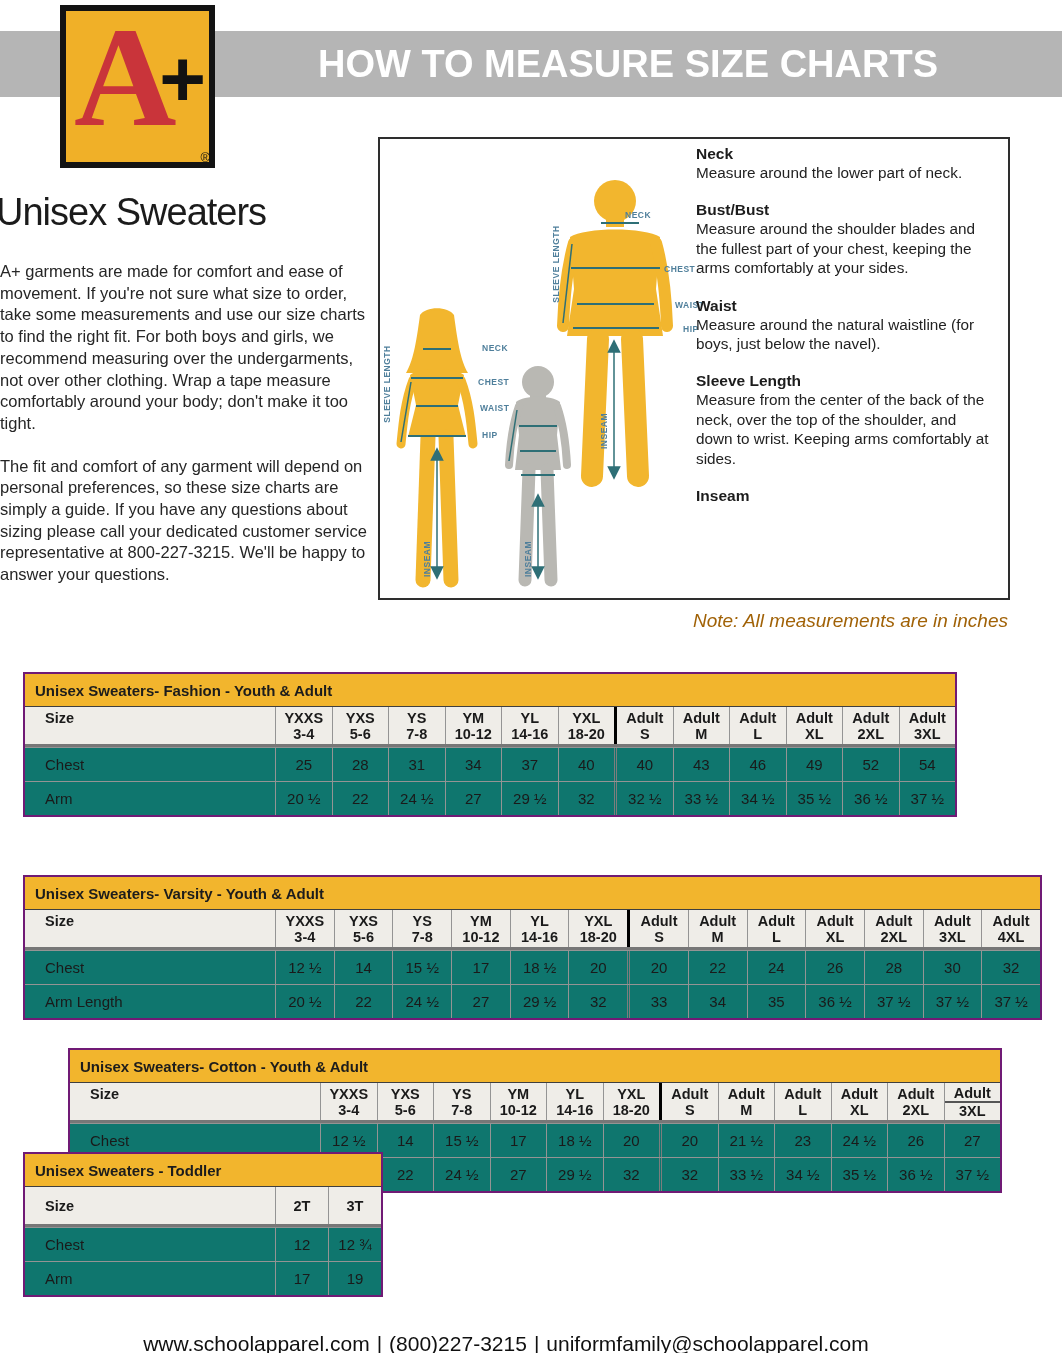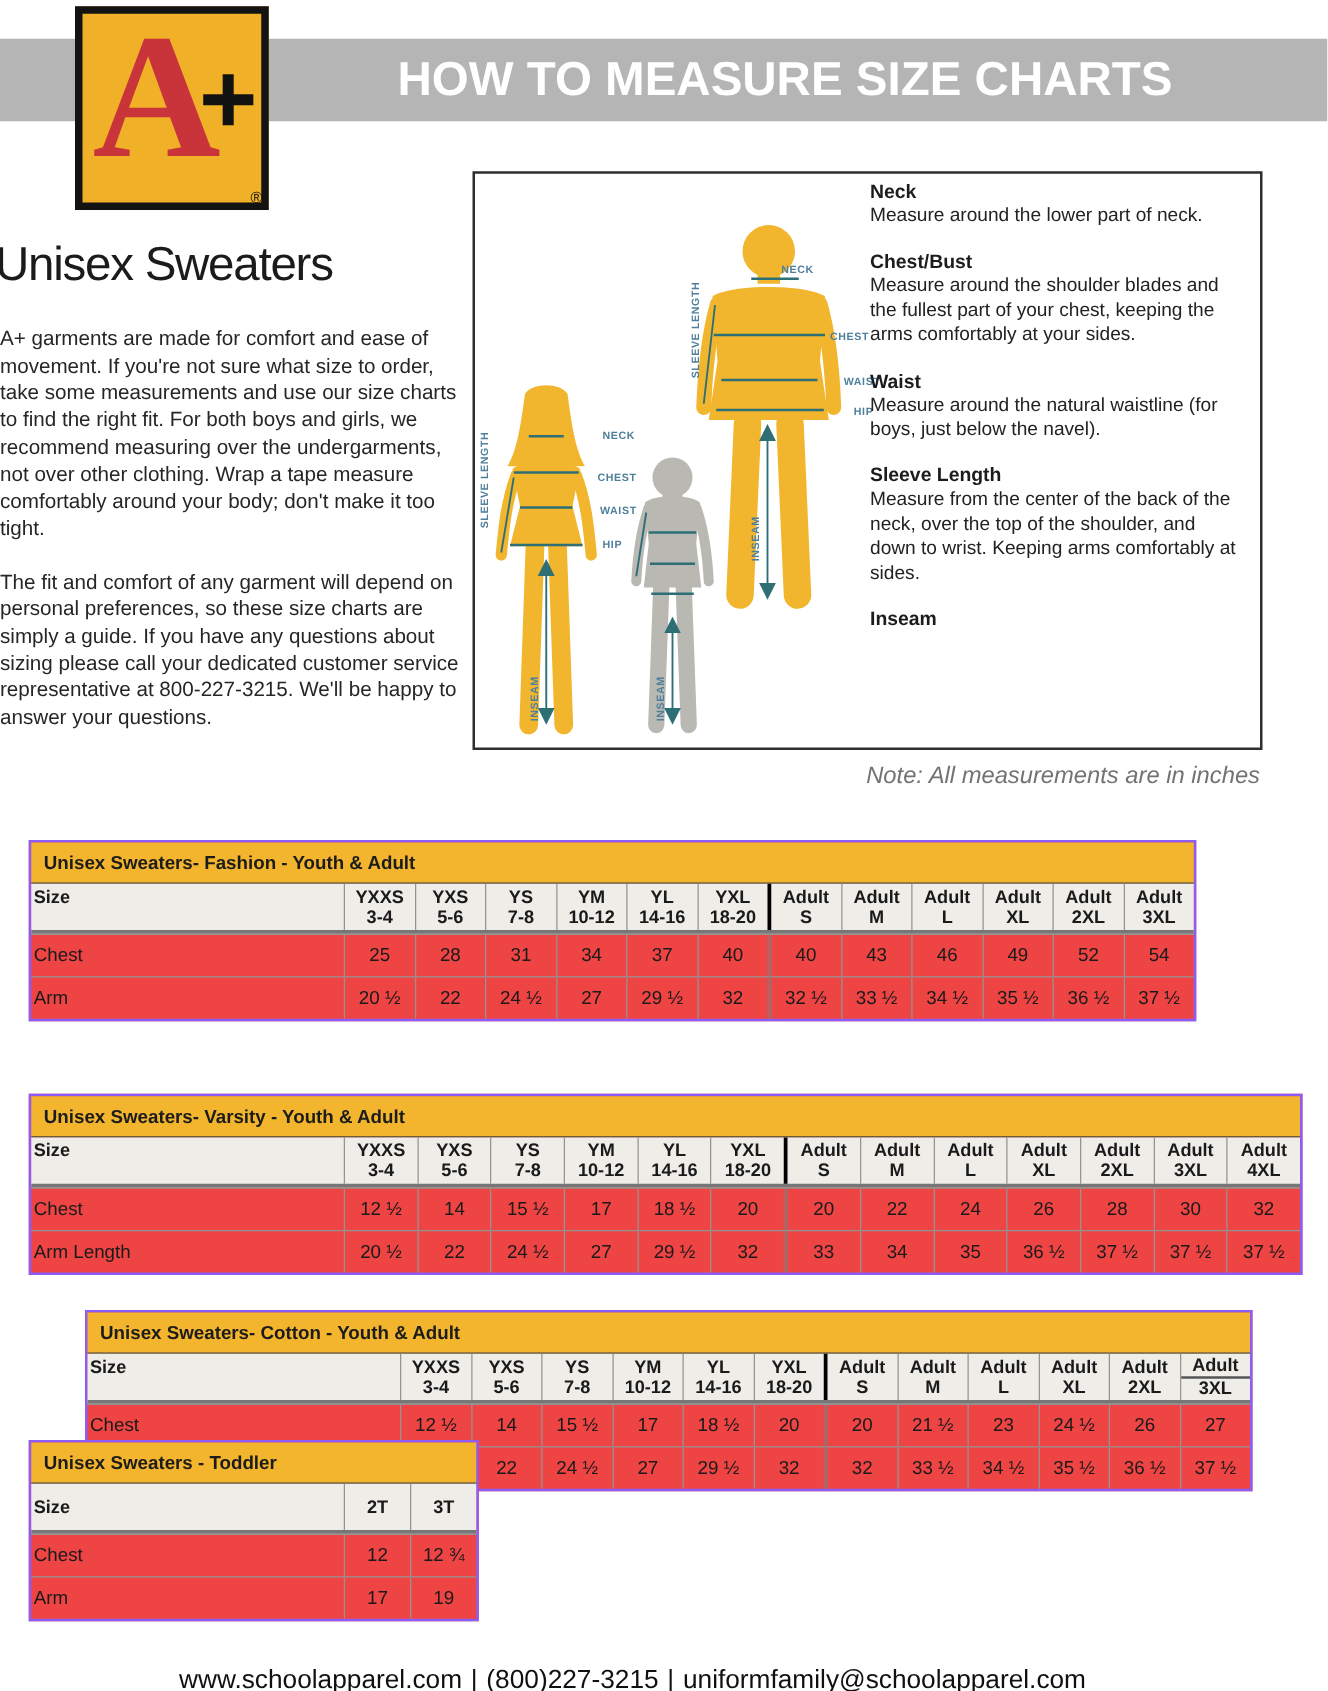--- a/index.html
+++ b/index.html
@@ -28,36 +28,36 @@
   
   .diagram-box{position:absolute;left:378px;top:137px;width:628px;height:459px;border:2px solid #2e2e2e;}
   .fig-svg{position:absolute;left:0;top:0;}
   .m-sections{position:absolute;left:316px;top:5px;width:298px;}
   .m-head{font-weight:bold;font-size:15.5px;line-height:19px;margin-top:0;}
   .m-body{font-size:15.3px;line-height:19.4px;color:#222;}
   .m-section{margin-bottom:18px;}
   .fig-svg text{fill:var(--label-blue);font-size:8.5px;font-weight:bold;letter-spacing:.5px;
         font-family:"Liberation Sans",sans-serif;}
 
-  .note{position:absolute;right:54px;top:610px;font-style:italic;font-size:19px;color:#737373;}
-
-  
-  .size-table{position:absolute;left:23px;border:2px solid #8b5cf6;background:#ef4444;box-sizing:border-box;}
+  .note{position:absolute;right:54px;top:610px;font-style:italic;font-size:19px;color:#a16207;}
+
+  
+  .size-table{position:absolute;left:23px;border:2px solid #701a75;background:#0f766e;box-sizing:border-box;}
   .t-fashion{top:672px;width:934px;}
   .t-varsity{top:875px;width:1019px;}
   .t-cotton{top:1048px;width:934px;margin-left:45px;}
   .t-toddler{top:1152px;width:360px;}
   .st-title{height:33px;box-sizing:border-box;background:var(--table-yellow);
         border-bottom:1px solid #3f3f3f;font-weight:bold;font-size:15px;padding:8px 0 0 10px;}
   .st-row{display:flex;align-items:stretch;}
   .st-header{background:#efede8;border-bottom:3px solid #777;height:37px;}
   .st-cell{flex:1;display:flex;flex-direction:column;justify-content:center;align-items:center;
         box-sizing:border-box;border-left:1px solid #949494;font-size:15px;color:#1a1a1a;}
   .st-header .st-cell{font-weight:bold;font-size:14.5px;line-height:16px;}
-  .st-size{flex:none;width:250px;align-items:flex-start;padding-left:2px;border-left:none;}
+  .st-size{flex:none;width:250px;align-items:flex-start;padding-left:20px;border-left:none;}
   .st-header .st-size{justify-content:flex-start;padding-top:3px;}
   .t-toddler .st-header .st-size{justify-content:center;padding-top:0;}
   .st-data{height:33px;border-top:1px solid #949494;}
   .st-header .sep{border-left:3px solid #000;}
   .st-data .sep{border-left:3px double #7d7d7d;}
   .l1,.l2{display:block;}
   .t-cotton .st-header .st-cell:last-child .l1{border-bottom:2px solid #555;width:100%;text-align:center;}
 
   
   .footer{position:absolute;left:0;top:1332px;width:1012px;text-align:center;font-size:21px;
@@ -159,21 +159,21 @@
         <text transform="rotate(-90 227 292)" x="227" y="292" text-anchor="middle">INSEAM</text>
       </g>
     </svg>
 
     <div class="m-sections">
         <div class="m-section">
           <div class="m-head">Neck</div>
           <div class="m-body">Measure around the lower part of neck.</div>
         </div>
         <div class="m-section">
-          <div class="m-head">Chest/Bust</div>
+          <div class="m-head">Bust/Bust</div>
           <div class="m-body">Measure around the shoulder blades and the fullest part of your chest, keeping the arms comfortably at your sides.</div>
         </div>
         <div class="m-section">
           <div class="m-head">Waist</div>
           <div class="m-body">Measure around the natural waistline (for boys, just below the navel).</div>
         </div>
         <div class="m-section">
           <div class="m-head">Sleeve Length</div>
           <div class="m-body">Measure from the center of the back of the neck, over the top of the shoulder, and down to wrist. Keeping arms comfortably at sides.</div>
         </div>

